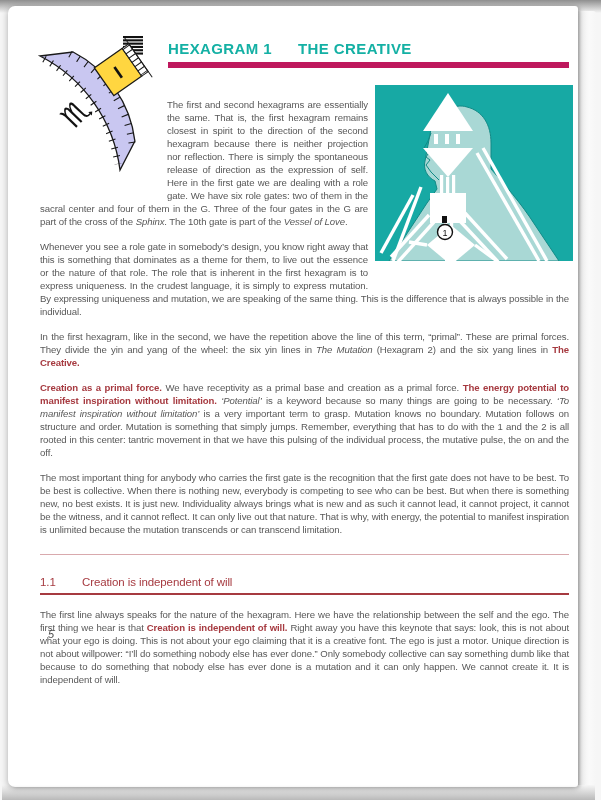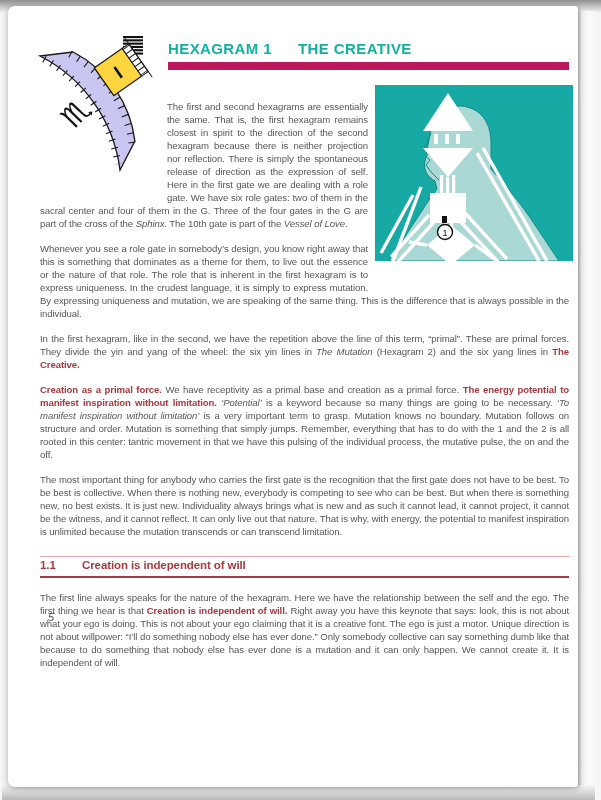--- a/index.html
+++ b/index.html
@@ -18,38 +18,38 @@
     border-radius:0 3px 3px 0; }
   .page {
     position:absolute; left:8px; top:6px; width:570px; height:781px;
     background:#ffffff; border-radius:7px 3px 3px 7px;
     box-shadow:0 2px 7px rgba(0,0,0,.30), 2px 1px 3px rgba(0,0,0,.12);
   }
   .content { position:relative; padding:34px 9px 0 32px; }
 
   .doc-header {
     margin-left:128px; padding-bottom:5px;
-    border-bottom:8px solid #be185d;
+    border-bottom:6px solid #be185d;
     color:#14b0a4; font-weight:bold; font-size:15px; letter-spacing:.4px;
     white-space:nowrap;
   }
   .doc-header .gap { display:inline-block; width:26px; }
 
   .body-text { margin-top:30px; color:#585858; font-size:9.6px;
     line-height:13px; letter-spacing:-0.1px; text-align:justify; }
   .body-text p { margin:0 0 12px 0; }
   .sp-l { float:left; width:127px; height:98px; }
   .sp-r { float:right; width:201px; height:190px; }
   .it { font-style:italic; }
   .rb { color:#a63a40; font-weight:bold; }
 
   .section-head {
-    margin:18px 0 13px 0; padding:2px 0 4px 0;
+    margin:18px 0 13px 0; padding:21px 0 4px 0;
     border-top:1px solid #d9a9ad; border-bottom:2px solid #a63a40;
-    color:#a63a40; font-weight:bold; font-size:11.5px; text-align:left;
+    color:#a63a40; font-weight:normal; font-size:11.5px; text-align:left;
   }
   .section-head .num { display:inline-block; width:42px; }
 
   .dial-illo { position:absolute; left:20px; top:12px; }
   .graph-illo { position:absolute; left:367px; top:79px; }
 
   .page-num { position:absolute; left:40px; bottom:46px;
     font-style:italic; font-size:11px; color:#4d4d4d; }
 </style>
 </head>

